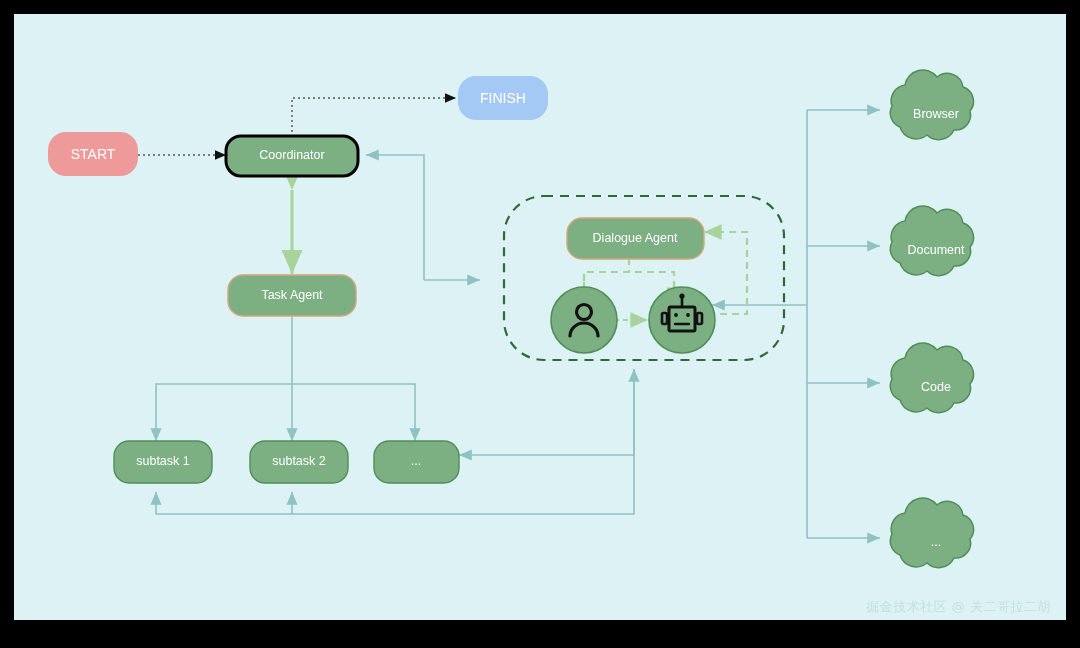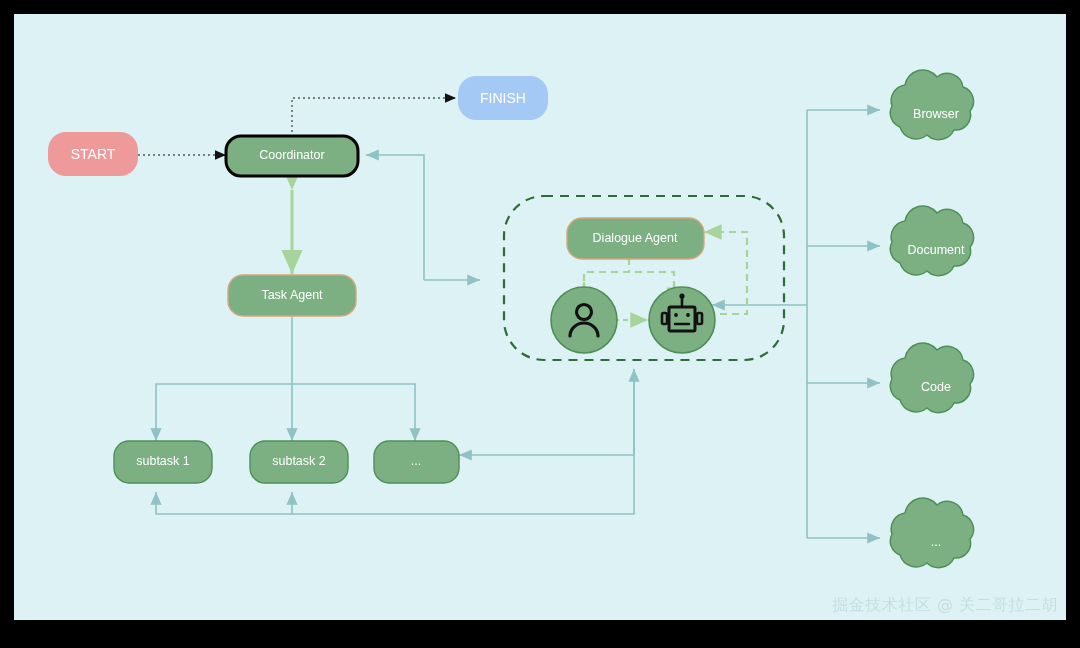--- a/index.html
+++ b/index.html
@@ -5,21 +5,21 @@
   html,body{margin:0;padding:0;background:#000;}
   body{width:1080px;height:648px;overflow:hidden;
        font-family:"Liberation Sans","DejaVu Sans",sans-serif;}
   #frame{position:relative;width:1080px;height:648px;background:#000;}
   #canvas{position:absolute;left:14px;top:14px;width:1052px;height:606px;
           background:#ddf2f4;overflow:hidden;}
   svg{position:absolute;left:0;top:0;width:1052px;height:606px;}
   .nodelbl{fill:#ffffff;font-size:12.5px;font-family:"Liberation Sans","DejaVu Sans",sans-serif;
            text-anchor:middle;dominant-baseline:middle;}
   .biglbl{font-size:14px;}
-  .wm{position:absolute;right:8px;bottom:4px;font-size:16px;color:#c2dfe3;
+  .wm{position:absolute;right:15px;bottom:4px;font-size:13px;color:#c2dfe3;
       letter-spacing:.5px;font-family:"DejaVu Sans",sans-serif;white-space:nowrap;}
 </style>
 </head>
 <body>
 
 <div id="frame">
 <div id="canvas">
 
 <svg viewBox="0 0 1052 606">
   <defs>

